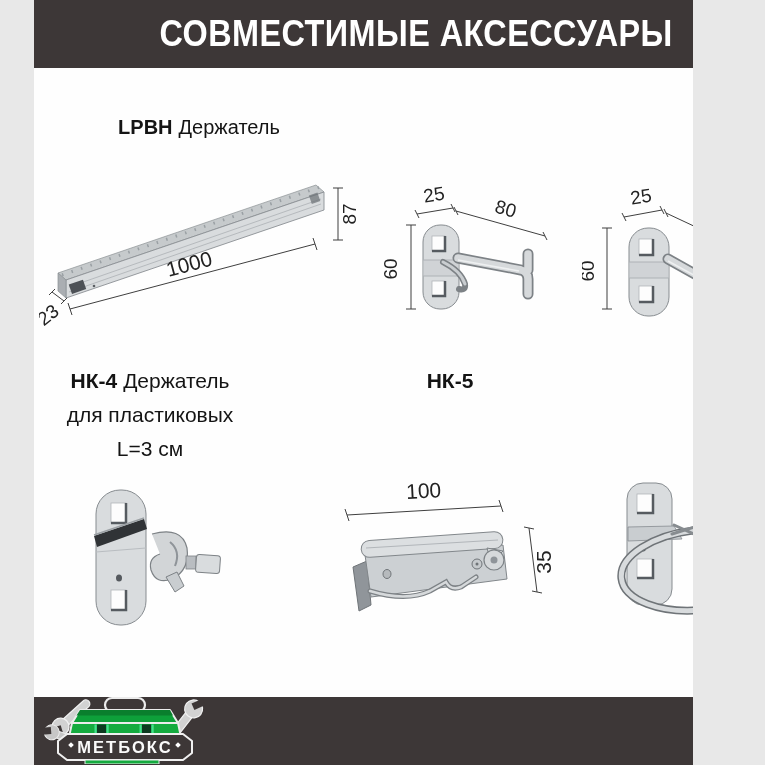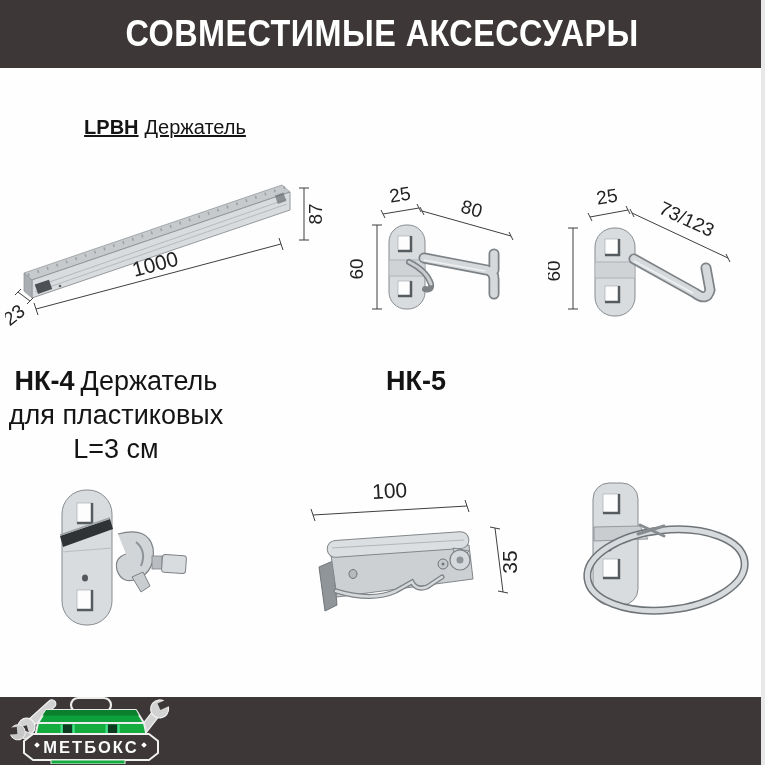--- a/index.html
+++ b/index.html
@@ -1,44 +1,44 @@
 <!DOCTYPE html>
 <html style="--bar_bg: #3d3737; --title_text: #141414; --accent_green: #14ab3f; --accent_green_dark: #0a7f2d; --steel_light: #d9dcde; --steel_dark: #82878b; --dim_line: #3f3f3f;"><head>
 <meta charset="utf-8">
 <style>
   html,body{margin:0;padding:0;background:#e8e8e8;}
-  .page{position:relative;width:761px;height:765px;background:#fefefe;overflow:hidden;
-        font-family:"Liberation Sans","DejaVu Sans",sans-serif;}
+  .page{position:relative;width:659px;height:765px;background:#fefefe;overflow:hidden;
+        font-family:"Liberation Sans","DejaVu Sans",sans-serif;margin-left:34px;}
   .banner{position:absolute;left:0;top:0;width:765px;height:68px;background:var(--bar_bg,#3d3737);
           display:flex;align-items:center;justify-content:center;}
   .banner h1{margin:0;color:#fff;font-size:36px;font-weight:700;letter-spacing:.5px;
              transform:scaleX(.9);white-space:nowrap;}
   .ptitle{position:absolute;text-align:center;color:var(--title_text,#141414);}
   .r1{font-size:20px;line-height:30px;top:112px;}
-  .r2{font-size:27px;line-height:34px;top:364px;text-align:center;}
+  .r2{font-size:21px;line-height:34px;top:364px;text-align:center;}
   .b{font-weight:700;}
   .nm{margin-left:6px;}
   .fig{position:absolute;}
   text.dim{font-family:"Liberation Sans","DejaVu Sans",sans-serif;font-size:19px;fill:#222;}
   text.dim-lg{font-size:21px;}
   .dl{stroke:#3f3f3f;stroke-width:1;}
   .footerbar{position:absolute;left:0;top:697px;width:765px;height:68px;background:var(--bar_bg,#3d3737);}
   .logo{position:absolute;left:8px;top:696px;}
   .logo text{font-family:"Liberation Sans","DejaVu Sans",sans-serif;font-weight:700;}
 </style>
 </head>
 <body>
 
 <div class="page">
 
   <header class="banner">
     <h1>СОВМЕСТИМЫЕ АКСЕССУАРЫ</h1>
   </header>
 
-  <div class="ptitle r1" style="left:15px;width:300px;text-decoration:underline;">
+  <div class="ptitle r1" style="left:15px;width:300px;">
     <div><span class="b">LPBH</span><span class="nm">Держатель</span></div>
   </div>
 
 
 
   <div class="ptitle r2" style="left:2px;width:228px;">
     <div><span class="b">НК-4</span><span class="nm">Держатель</span></div>
     <div>для пластиковых</div>
     <div>L=3 см</div>
   </div>

